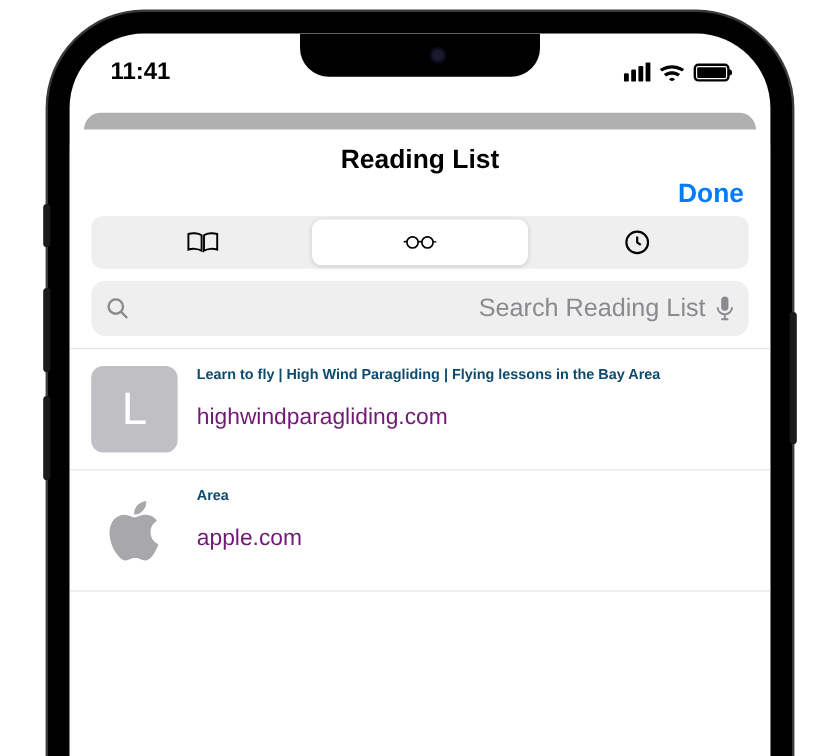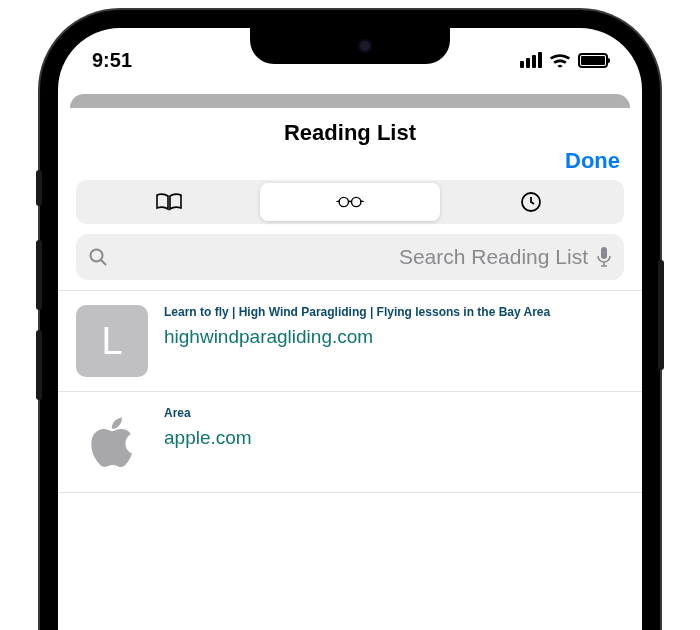--- a/index.html
+++ b/index.html
@@ -233,22 +233,22 @@
       min-width: 0;
     }
     .row-title {
       font-size: 12px;
       font-weight: 700;
       color: #0c4a6e;
       line-height: 1.3;
     }
     .row-domain {
       font-size: 19px;
-      color: #0f766e;
-      margin-top: 5px;
+      color: #701a75;
+      margin-top: 16px;
     }
     .row-desc {
       font-size: 19px;
       color: #8a8a8e;
       line-height: 1.3;
       margin-top: 2px;
       display: -webkit-box;
       -webkit-line-clamp: 2;
       -webkit-box-orient: vertical;
       overflow: hidden;
@@ -262,21 +262,21 @@
   <div class="side-button btn-volup"></div>
   <div class="side-button btn-voldown"></div>
   <div class="side-button btn-power"></div>
 
   <div class="screen">
     <div class="notch">
       <div class="notch-camera"></div>
     </div>
 
     <div class="status-bar">
-      <div>9:51</div>
+      <div>11:41</div>
       <div class="status-right">
         <div class="signal-bars">
           <span></span>
             <span></span>
             <span></span>
             <span></span>
         </div>
         <svg width="22" height="16" viewBox="0 0 22 16" fill="#000">
           <path d="M11 15.5c1 0 2.5-1.3 2.5-1.3s-1.1-1.5-2.5-1.5-2.5 1.5-2.5 1.5 1.5 1.3 2.5 1.3zm0-5.2c2.6 0 4.9 1.4 4.9 1.4l1.9-2s-2.9-2.3-6.8-2.3-6.8 2.3-6.8 2.3l1.9 2s2.3-1.4 4.9-1.4zm0-5.3c4.5 0 8.3 2.5 8.3 2.5l1.9-1.9s-4.5-3.3-10.2-3.3S.8 5.6.8 5.6l1.9 1.9s3.8-2.5 8.3-2.5z"></path>
         </svg>

